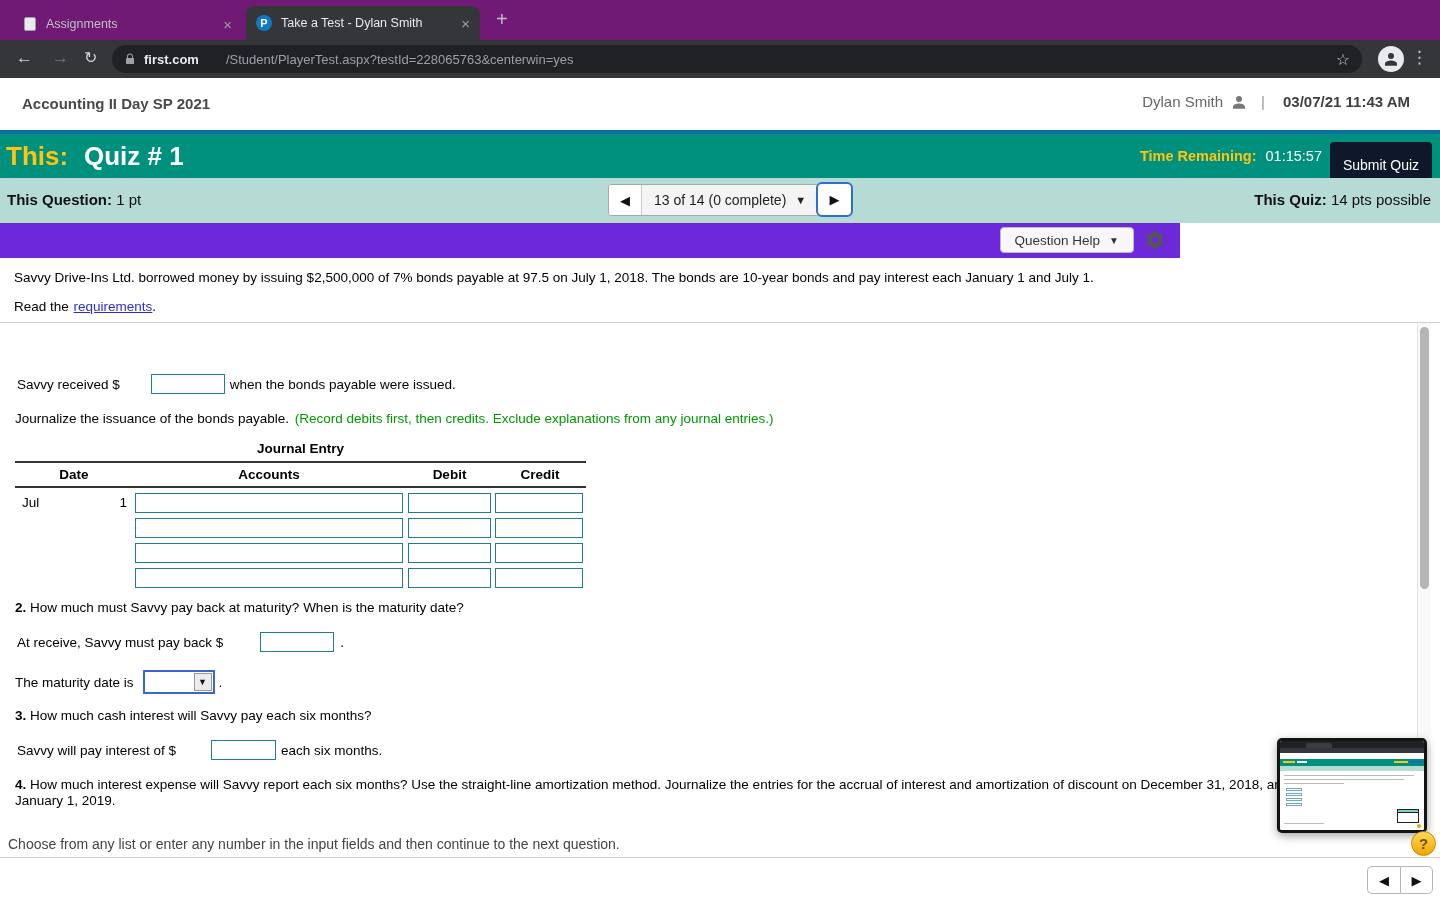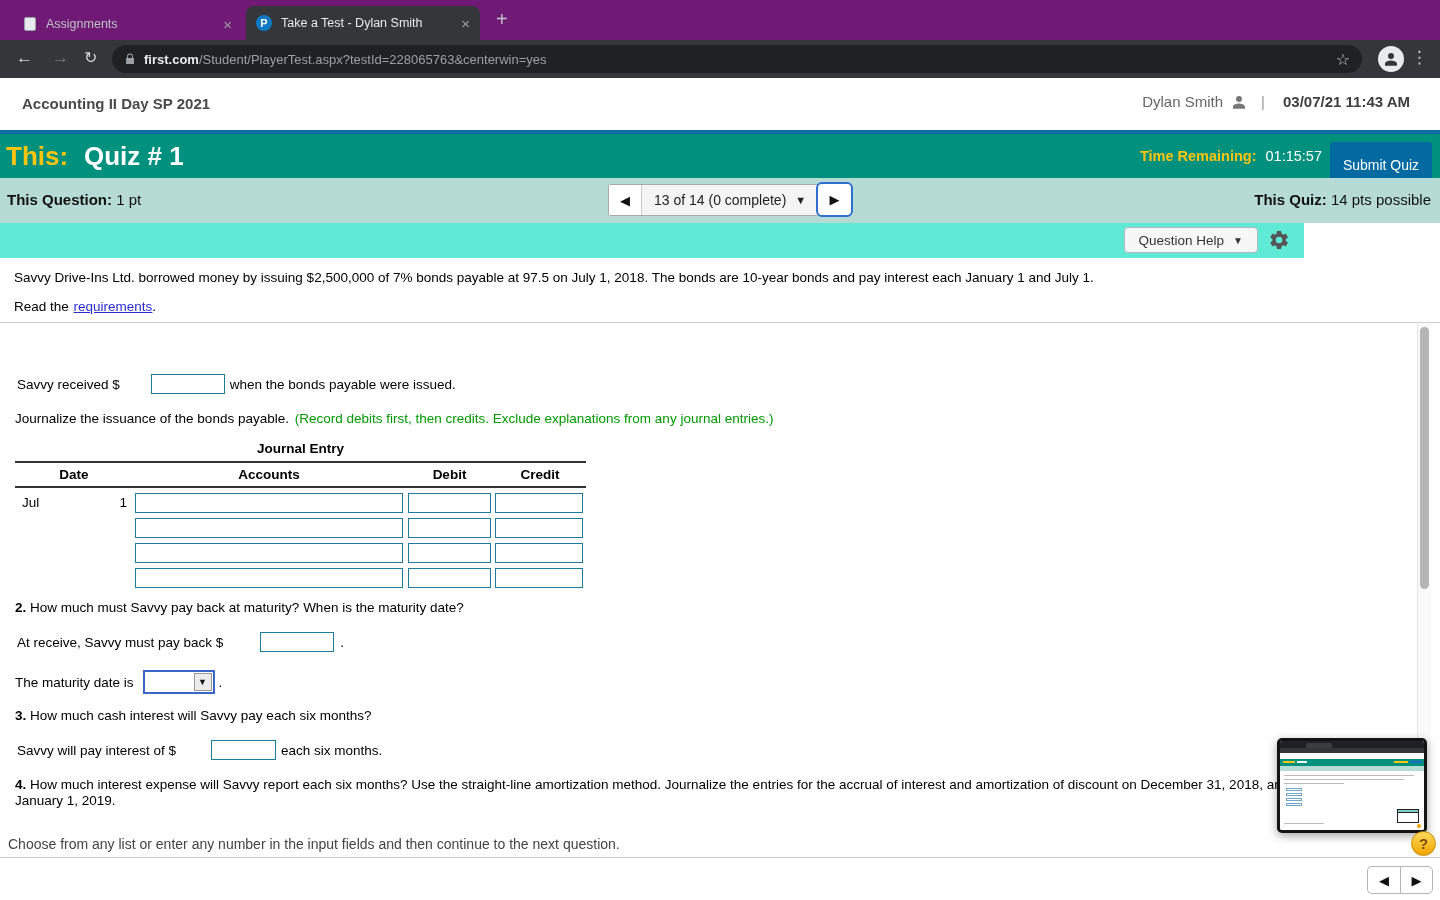--- a/index.html
+++ b/index.html
@@ -20,60 +20,60 @@
   .newtab-btn { position:absolute; left:496px; top:8px; color:#bdc1c6; font-size:20px; line-height:22px; }
 
   .toolbar { position:absolute; left:0; top:40px; width:1440px; height:38px; background:#35363a; }
   .nav-ico { position:absolute; top:8px; font-size:17px; color:#d2d5d9; }
   .nav-back { left:16px; }
   .nav-fwd { left:52px; color:#72757a; }
   .nav-reload { left:84px; font-size:16px; }
   .omnibox { position:absolute; left:112px; top:5px; width:1250px; height:28px; background:#202124; border-radius:14px;
              display:flex; align-items:center; padding:0 12px; }
   .url-host { color:#e8eaed; font-size:13px; font-weight:bold; margin-left:8px; }
-  .url-path { color:#9aa0a6; font-size:13px; }
+  .url-path { color:#9aa0a6; font-size:13px;margin-left:27px; }
   .star { margin-left:auto; color:#c8cbce; font-size:16px; }
   .avatar { position:absolute; right:36px; top:6px; width:26px; height:26px; border-radius:50%; background:#e8eaed;
             display:flex; align-items:center; justify-content:center; }
   .dots { position:absolute; right:12px; top:7px; color:#c8cbce; font-size:17px; }
 
   
   .site-header { position:absolute; left:0; top:78px; width:1440px; height:52px; background:#fff; }
   .course-title { position:absolute; left:22px; top:17px; font-size:15px; font-weight:bold; color:#4a4a4a; }
   .hdr-right { position:absolute; right:30px; top:15px; display:flex; align-items:center; font-size:15px; color:#666; }
   .hdr-user { margin-right:8px; }
   .hdr-sep { color:#999; margin:0 18px 0 14px; }
   .hdr-date { font-weight:bold; color:#3f3f3f; }
 
   
   .quiz-bar { position:absolute; left:0; top:130px; width:1440px; height:48px; background:#00917E; border-top:4px solid #0d6ea6; }
   .quiz-label { position:absolute; left:6px; top:7px; font-size:26px; font-weight:bold; color:#ffc40d; }
   .quiz-title { position:absolute; left:84px; top:7px; font-size:26px; font-weight:bold; color:#fff; }
   .time-wrap { position:absolute; right:118px; top:14px; font-size:14.5px; }
   .time-label { color:#ffc40d; font-weight:bold; }
   .time-value { color:#fff; margin-left:5px; }
-  .submit-btn { position:absolute; right:8px; top:8px; width:102px; height:46px; background:#0369a1; color:#fff;
+  .submit-btn { position:absolute; right:8px; top:8px; width:102px; height:46px; background:#0f172a; color:#fff;
                 border:none; border-radius:4px; font-size:14px; font-family:inherit; }
 
   
   .qstat-bar { position:absolute; left:0; top:178px; width:1440px; height:45px; background:#B5DBD4; }
   .qstat-left { position:absolute; left:7px; top:13px; font-size:15px; color:#111; }
   .qstat-right { position:absolute; right:9px; top:13px; font-size:15px; color:#111; }
   .b { font-weight:bold; }
   .nav-pill { position:absolute; left:608px; top:6px; height:32px; display:flex; align-items:center; background:#fff;
               border:1px solid #a9a9a9; border-radius:3px; overflow:hidden; }
   .nav-prev { width:33px; height:32px; background:#fff; border:none; font-size:13px; color:#111;
               border-right:1px solid #c9c9c9; font-family:inherit; }
   .nav-progress { height:32px; background:#f4f4f4; display:flex; align-items:center; padding:0 12px; font-size:14px; color:#222; }
   .nav-progress .dd { margin-left:9px; font-size:11px; }
   .nav-next { position:absolute; left:816px; top:4px; width:37px; height:35px; background:#fff; border:2.5px solid #2f6fd0;
               border-radius:6px; font-size:13px; color:#111; font-family:inherit; }
 
   
-  .help-row { position:absolute; left:0; top:223px; width:1304px; height:35px; background:#5eead4; }
+  .help-row { position:absolute; left:0; top:223px; width:1180px; height:35px; background:#6d28d9; }
   .qhelp-btn { position:absolute; right:46px; top:4px; height:26px; padding:0 14px; background:#f7f7f7; border:1px solid #b9b9b9;
                border-radius:4px; font-size:13.5px; color:#333; font-family:inherit; display:flex; align-items:center; }
   .qhelp-btn .dd { margin-left:9px; font-size:10px; }
   .gear { position:absolute; right:14px; top:6px; width:22px; height:22px; fill:#555; }
 
   
   .txt { position:absolute; font-size:13.5px; color:#000; white-space:nowrap; }
   .link { color:#2b2bd5; text-decoration:underline; }
   .green { color:#090; }
   .ans-row { display:flex; align-items:center; }

